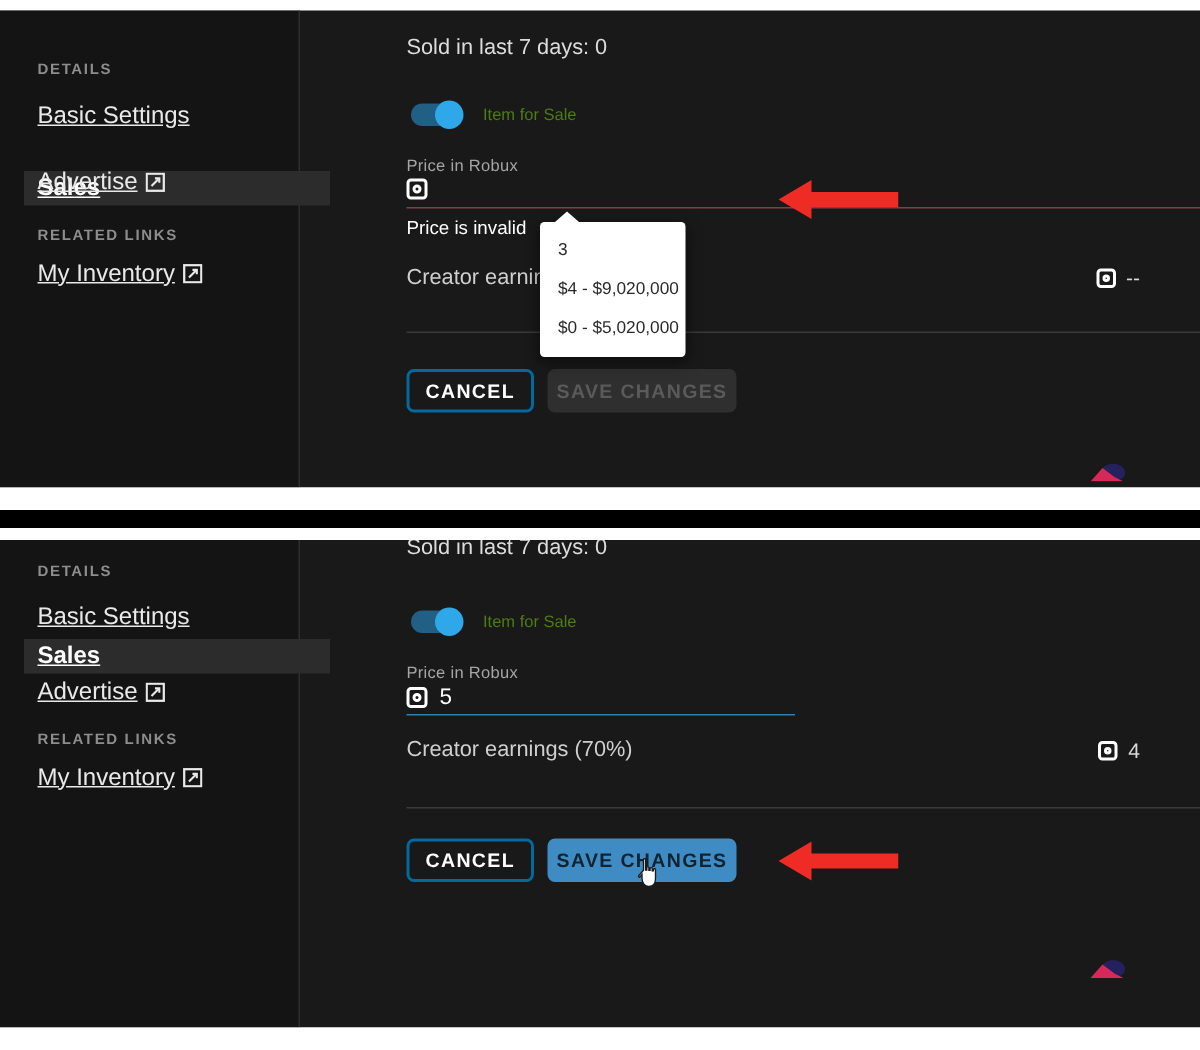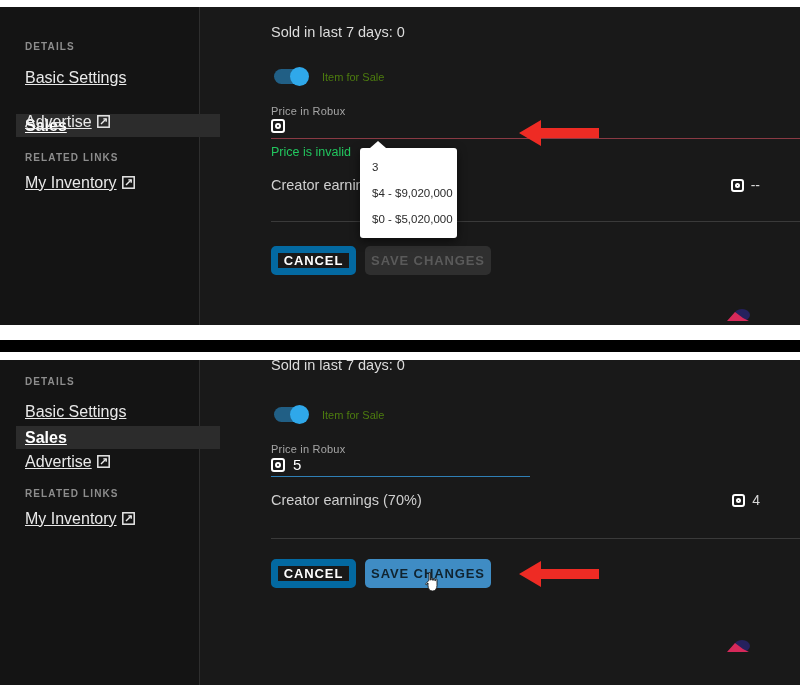--- a/index.html
+++ b/index.html
@@ -86,38 +86,38 @@
     border: 2px solid #ffffff; border-radius: 50%;
   }
   .robux.sm { width: 13px; height: 13px; }
   .field-value { font-size: 15px; color: #ffffff; }
   .field-underline {
     position: absolute; height: 1px;
   }
   .field-underline.err { background: #8a3a44; }
   .field-underline.ok  { background: #2f7fb5; }
   .err-text {
-    position: absolute; font-size: 12.5px; color: #22c55e;
+    position: absolute; font-size: 12.5px; color: #ffffff;
   }
 
   
   .earn-row { position: absolute; display: flex; align-items: center; }
   .earn-label { font-size: 14.5px; color: #cfcfcf; white-space: nowrap; }
   .earn-val { display: flex; align-items: center; gap: 7px; font-size: 14px; color: #d8d8d8; }
 
   .hr { position: absolute; height: 1px; background: #3a3a3a; }
 
   
   .btn {
     position: absolute; display: flex; align-items: center; justify-content: center;
     font-size: 13px; font-weight: 700; letter-spacing: .9px;
     border-radius: 5px; white-space: nowrap;
   }
   .btn-cancel {
-    border: 7px solid #0369a1; color: #ffffff; background: transparent;
+    border: 2px solid #0369a1; color: #ffffff; background: transparent;
   }
   .btn-save-disabled {
     background: #2f2f2f; color: #5a5a5a;
   }
   .btn-save {
     background: #3f8cc4; color: #10232f;
   }
 
   
   .deco { position: absolute; width: 26px; height: 12px; overflow: hidden; }

